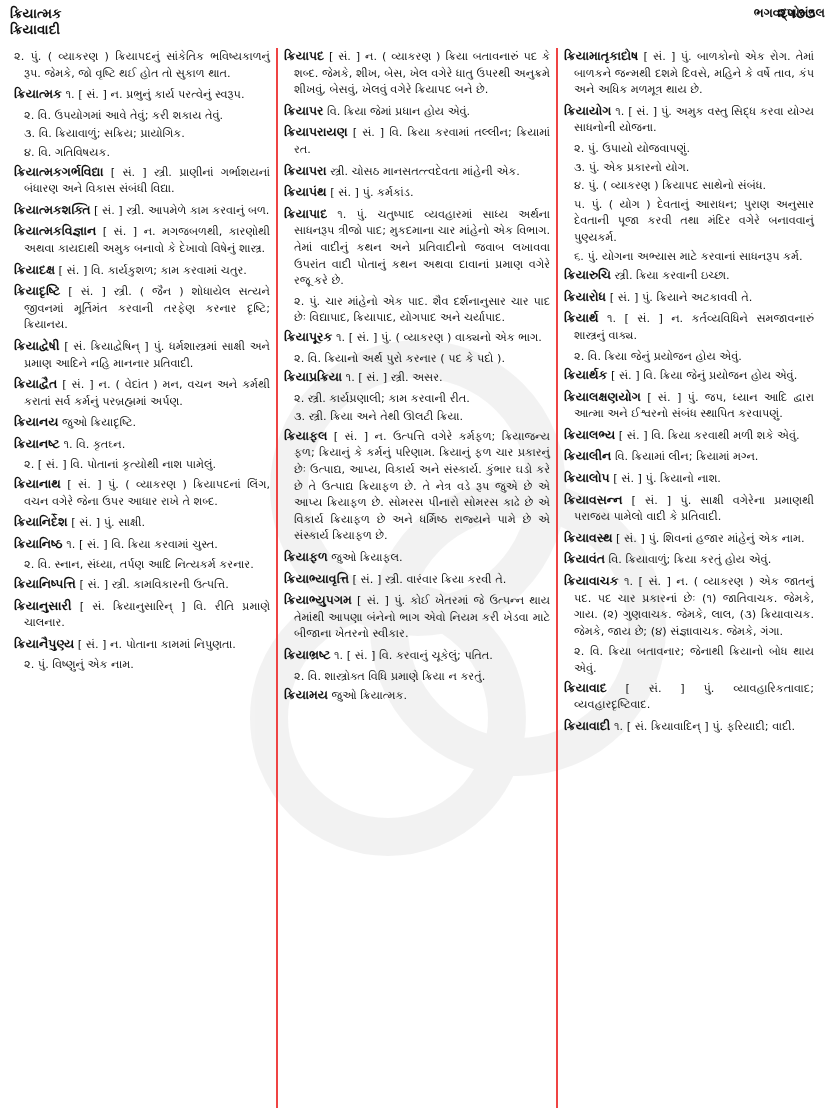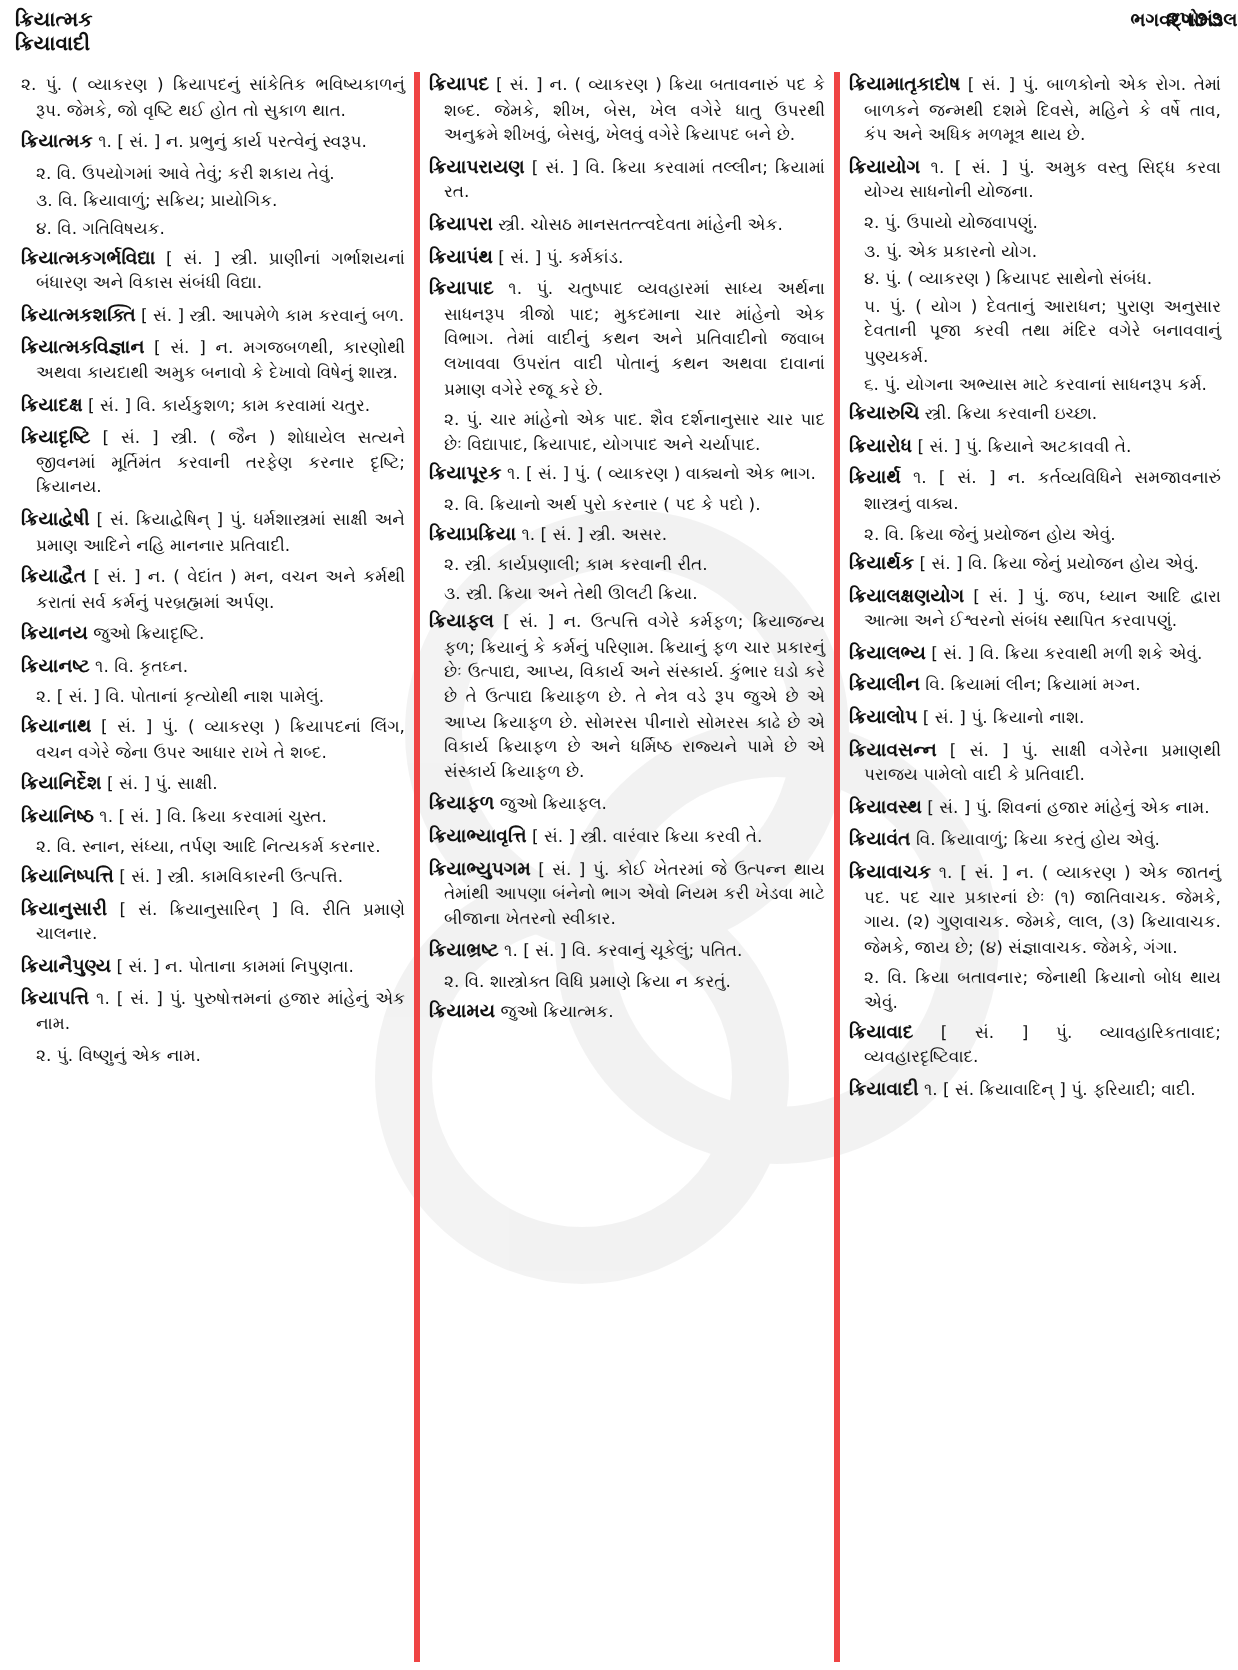--- a/index.html
+++ b/index.html
@@ -26,21 +26,21 @@
     position: absolute; left: 0; right: 0; top: 5px; text-align: right; font-size: 12.5px; font-weight: bold;
   }
   .page-number {
     position: absolute; right: 10px; top: 5px; font-size: 14px; font-weight: bold;
   }
   .columns {
     position: absolute; top: 48px; left: 8px; width: 812px; height: 1060px;
     display: grid; grid-template-columns: 268px 280px 264px;
   }
   .col { padding: 0 6px; box-sizing: border-box; font-size: 11.3px; line-height: 16.6px; }
-  .col + .col { border-left: 4px solid #ef4444; }
+  .col + .col { border-left: 2px solid #ef4444; }
   .entry { margin: 0 0 4px 0; padding-left: 10px; text-indent: -10px; text-align: justify; }
   .headword { font-weight: bold; font-size: 12.5px; }
   .sense { margin: 0 0 2px 0; padding-left: 10px; text-align: justify; }
 </style>
 </head>
 <body>
 
 <div class="watermark">
   <div class="ring" style="left:40px;top:40px;width:220px;height:220px;"></div>
   <div class="ring" style="left:140px;top:180px;width:220px;height:220px;"></div>
@@ -73,25 +73,25 @@
       <p class="entry"><span class="headword">ક્રિયાનય</span><span> જુઓ ક્રિયાદૃષ્ટિ.</span></p>
       <p class="entry"><span class="headword">ક્રિયાનષ્ટ</span><span> ૧. વિ. કૃતઘ્ન.</span></p>
       <p class="sense">૨. [ સં. ] વિ. પોતાનાં કૃત્યોથી નાશ પામેલું.</p>
       <p class="entry"><span class="headword">ક્રિયાનાથ</span><span> [ સં. ] પું. ( વ્યાકરણ ) ક્રિયાપદનાં લિંગ, વચન વગેરે જેના ઉપર આધાર રાખે તે શબ્દ.</span></p>
       <p class="entry"><span class="headword">ક્રિયાનિર્દેશ</span><span> [ સં. ] પું. સાક્ષી.</span></p>
       <p class="entry"><span class="headword">ક્રિયાનિષ્ઠ</span><span> ૧. [ સં. ] વિ. ક્રિયા કરવામાં ચુસ્ત.</span></p>
       <p class="sense">૨. વિ. સ્નાન, સંધ્યા, તર્પણ આદિ નિત્યકર્મ કરનાર.</p>
       <p class="entry"><span class="headword">ક્રિયાનિષ્પત્તિ</span><span> [ સં. ] સ્ત્રી. કામવિકારની ઉત્પત્તિ.</span></p>
       <p class="entry"><span class="headword">ક્રિયાનુસારી</span><span> [ સં. ક્રિયાનુસારિન્ ] વિ. રીતિ પ્રમાણે ચાલનાર.</span></p>
       <p class="entry"><span class="headword">ક્રિયાનૈપુણ્ય</span><span> [ સં. ] ન. પોતાના કામમાં નિપુણતા.</span></p>
-      <p class="entry"><span class="headword">ક્રિયાપત્તિ</span><span> ૧. [ સં. ] પું. પુરુષોત્તમનાં હજાર માંહેનું એક નામ.</span></p>
       <p class="sense">૨. પું. વિષ્ણુનું એક નામ.</p>
     </div>
   <div class="col">
       <p class="entry"><span class="headword">ક્રિયાપદ</span><span> [ સં. ] ન. ( વ્યાકરણ ) ક્રિયા બતાવનારું પદ કે શબ્દ. જેમકે, શીખ, બેસ, ખેલ વગેરે ધાતુ ઉપરથી અનુક્રમે શીખવું, બેસવું, ખેલવું વગેરે ક્રિયાપદ બને છે.</span></p>
+      <p class="entry"><span class="headword">ક્રિયાપર</span><span> વિ. ક્રિયા જેમાં પ્રધાન હોય એવું.</span></p>
       <p class="entry"><span class="headword">ક્રિયાપરાયણ</span><span> [ સં. ] વિ. ક્રિયા કરવામાં તલ્લીન; ક્રિયામાં રત.</span></p>
       <p class="entry"><span class="headword">ક્રિયાપરા</span><span> સ્ત્રી. ચોસઠ માનસતત્ત્વદેવતા માંહેની એક.</span></p>
       <p class="entry"><span class="headword">ક્રિયાપંથ</span><span> [ સં. ] પું. કર્મકાંડ.</span></p>
       <p class="entry"><span class="headword">ક્રિયાપાદ</span><span> ૧. પું. ચતુષ્પાદ વ્યવહારમાં સાધ્ય અર્થના સાધનરૂપ ત્રીજો પાદ; મુકદમાના ચાર માંહેનો એક વિભાગ. તેમાં વાદીનું કથન અને પ્રતિવાદીનો જવાબ લખાવવા ઉપરાંત વાદી પોતાનું કથન અથવા દાવાનાં પ્રમાણ વગેરે રજૂ કરે છે.</span></p>
       <p class="sense">૨. પું. ચાર માંહેનો એક પાદ. શૈવ દર્શનાનુસાર ચાર પાદ છેઃ વિદ્યાપાદ, ક્રિયાપાદ, યોગપાદ અને ચર્યાપાદ.</p>
       <p class="entry"><span class="headword">ક્રિયાપૂરક</span><span> ૧. [ સં. ] પું. ( વ્યાકરણ ) વાક્યનો એક ભાગ.</span></p>
       <p class="sense">૨. વિ. ક્રિયાનો અર્થ પુરો કરનાર ( પદ કે પદો ).</p>
       <p class="entry"><span class="headword">ક્રિયાપ્રક્રિયા</span><span> ૧. [ સં. ] સ્ત્રી. અસર.</span></p>
       <p class="sense">૨. સ્ત્રી. કાર્યપ્રણાલી; કામ કરવાની રીત.</p>
       <p class="sense">૩. સ્ત્રી. ક્રિયા અને તેથી ઊલટી ક્રિયા.</p>

